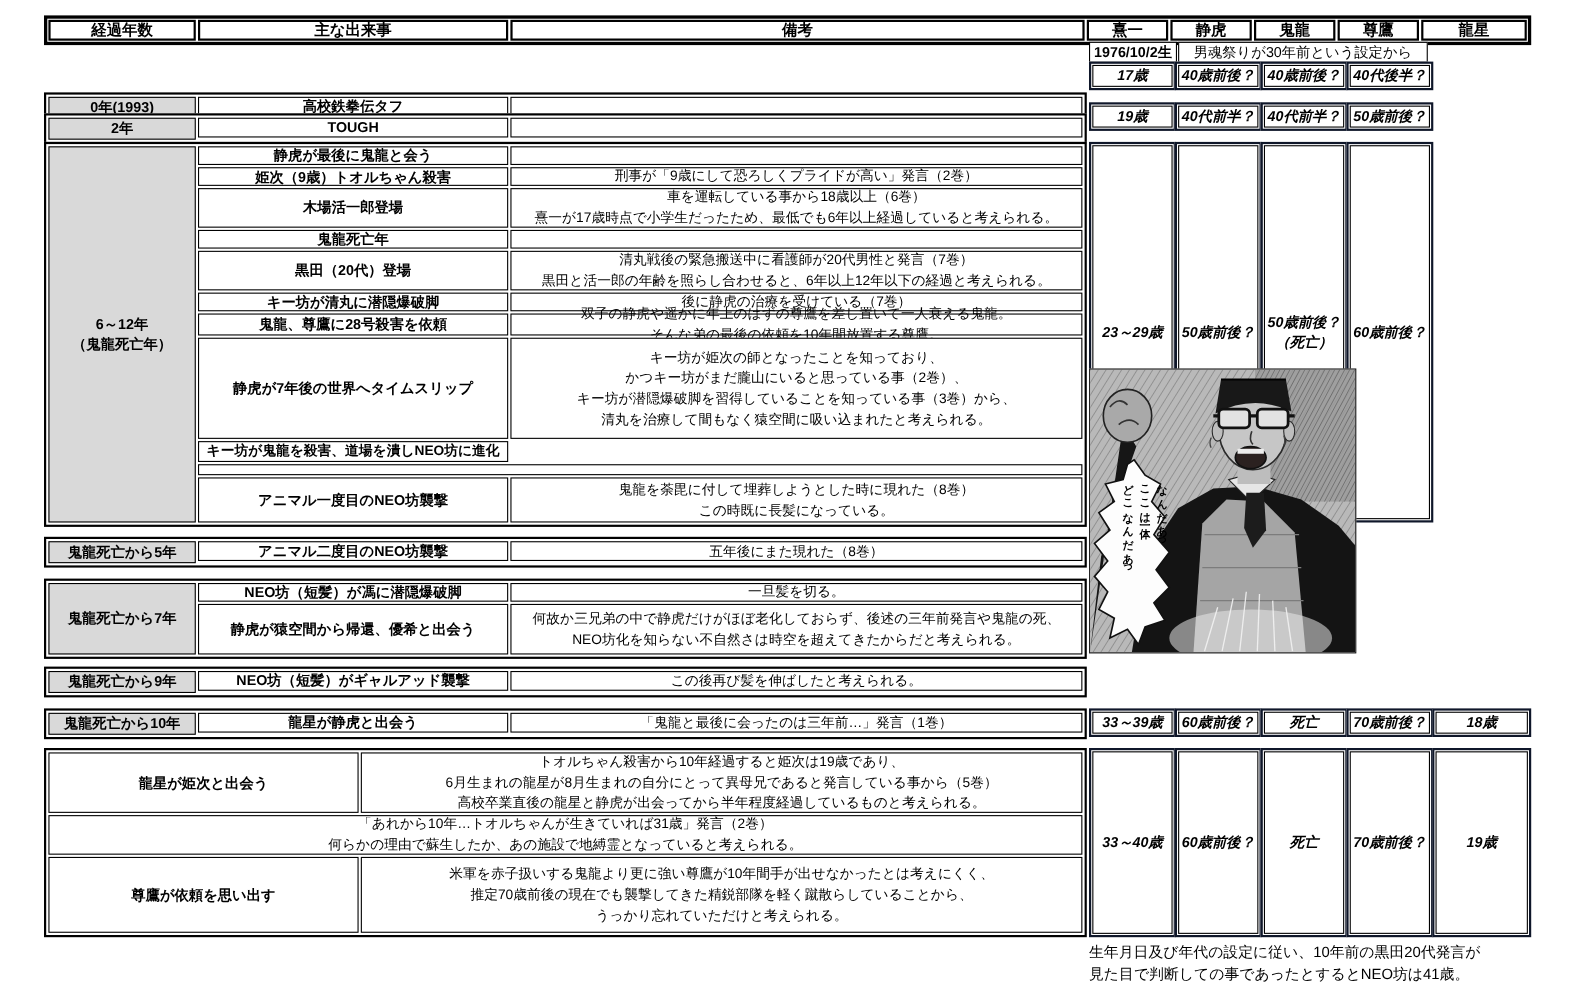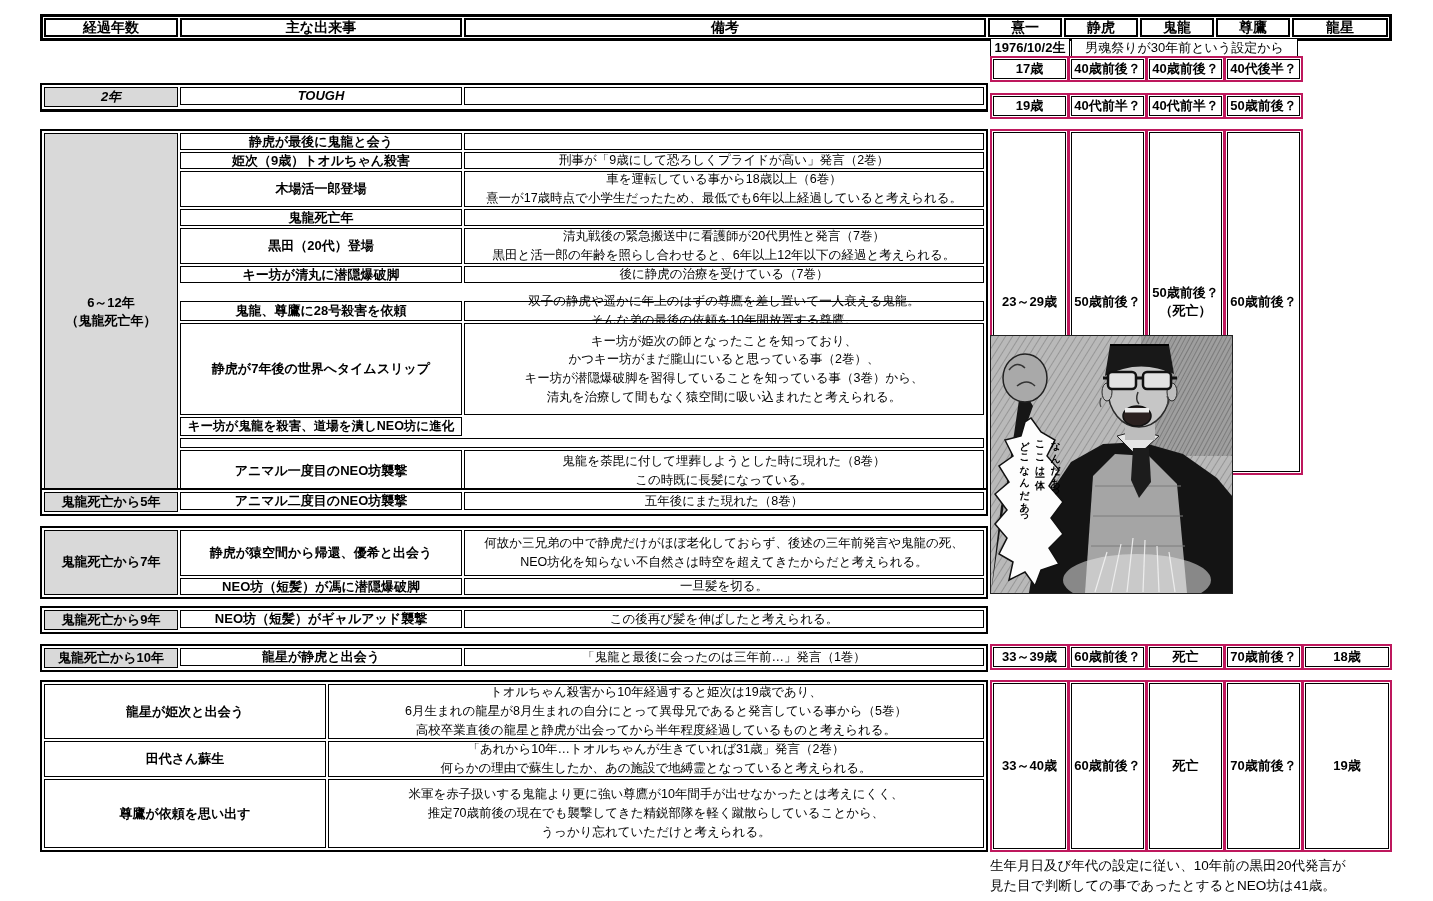--- a/index.html
+++ b/index.html
@@ -22,21 +22,21 @@
        display:flex;align-items:center;justify-content:center;text-align:center;
        font-weight:bold;font-size:13px;white-space:pre-line;line-height:1.4;}
   .sec .rows{flex:1;display:flex;flex-direction:column;min-width:0;}
   .sec .row{display:flex;flex:none;}
   .cellb{border:1px solid #000;margin:1px;box-sizing:border-box;display:flex;align-items:center;
        justify-content:center;text-align:center;white-space:pre-line;background:#fff;}
   .event{width:282px;flex:none;font-weight:bold;font-size:13px;line-height:1.35;}
   .note{flex:1;font-size:12.5px;font-weight:normal;line-height:1.5;}
 
   
-  .agebox{position:absolute;border:2px solid #be185d;box-sizing:border-box;padding:1px;display:flex;background:#fff;}
+  .agebox{position:absolute;border:2px solid #0f172a;box-sizing:border-box;padding:1px;display:flex;background:#fff;font-style:italic;}
   .agecell{flex:1;border:1px solid #000;display:flex;align-items:center;justify-content:center;
        font-weight:bold;font-size:13px;text-align:center;white-space:pre-line;line-height:1.4;}
 
   
   .panel{position:absolute;left:990px;top:335px;width:243px;height:259px;z-index:5;
        border:1px solid #222;box-sizing:border-box;overflow:hidden;background:#bdbdbd;}
   .panel svg{display:block;}
   .bubble-text{position:absolute;left:16px;top:98px;height:150px;width:56px;
        writing-mode:vertical-rl;text-orientation:upright;white-space:pre-line;
        font-size:10px;font-weight:bold;line-height:1.55;letter-spacing:1px;color:#000;z-index:6;}
@@ -78,21 +78,21 @@
   <div class="agebox" style="left:1068px;top:56px;width:79px;height:26px;">
       <div class="agecell">40歳前後？</div>
     </div>
   <div class="agebox" style="left:1146px;top:56px;width:79px;height:26px;">
       <div class="agecell">40歳前後？</div>
     </div>
   <div class="agebox" style="left:1224px;top:56px;width:79px;height:26px;">
       <div class="agecell">40代後半？</div>
     </div>
 
-  <div class="sec" style="top:83px;font-style:italic;">
+  <div class="sec" style="top:103px;">
     <div class="plabel">2年</div>
     <div class="rows">
       <div class="row" style="height:20px;">
         <div class="cellb event">TOUGH</div>
         <div class="cellb note"></div>
       </div>
     </div>
   </div>
   <div class="agebox" style="left:990px;top:93px;width:79px;height:26px;">
       <div class="agecell">19歳</div>
@@ -104,21 +104,21 @@
       <div class="agecell">40代前半？</div>
     </div>
   <div class="agebox" style="left:1224px;top:93px;width:79px;height:26px;">
       <div class="agecell">50歳前後？</div>
     </div>
 
   <div class="sec" style="top:129px;">
     <div class="plabel">6～12年
 （鬼龍死亡年）</div>
     <div class="rows">
-      <div class="row" style="height:19px;">
+      <div class="row" style="height:19px;font-family:Liberation Mono, monospace;">
         <div class="cellb event">静虎が最後に鬼龍と会う</div>
         <div class="cellb note"></div>
       </div>
       <div class="row" style="height:19px;">
         <div class="cellb event">姫次（9歳）トオルちゃん殺害</div>
         <div class="cellb note">刑事が「9歳にして恐ろしくプライドが高い」発言（2巻）</div>
       </div>
       <div class="row" style="height:38px;">
         <div class="cellb event">木場活一郎登場</div>
         <div class="cellb note">車を運転している事から18歳以上（6巻）
@@ -130,21 +130,21 @@
       </div>
       <div class="row" style="height:38px;">
         <div class="cellb event">黒田（20代）登場</div>
         <div class="cellb note">清丸戦後の緊急搬送中に看護師が20代男性と発言（7巻）
 黒田と活一郎の年齢を照らし合わせると、6年以上12年以下の経過と考えられる。</div>
       </div>
       <div class="row" style="height:19px;">
         <div class="cellb event">キー坊が清丸に潜隠爆破脚</div>
         <div class="cellb note">後に静虎の治療を受けている（7巻）</div>
       </div>
-      <div class="row" style="height:22px;margin-top:16px;">
+      <div class="row" style="height:22px;">
         <div class="cellb event">鬼龍、尊鷹に28号殺害を依頼</div>
         <div class="cellb note">双子の静虎や遥かに年上のはずの尊鷹を差し置いて一人衰える鬼龍。
 そんな弟の最後の依頼を10年間放置する尊鷹。</div>
       </div>
       <div class="row" style="height:94px;">
         <div class="cellb event">静虎が7年後の世界へタイムスリップ</div>
         <div class="cellb note">キー坊が姫次の師となったことを知っており、
 かつキー坊がまだ朧山にいると思っている事（2巻）、
 キー坊が潜隠爆破脚を習得していることを知っている事（3巻）から、
 清丸を治療して間もなく猿空間に吸い込まれたと考えられる。</div>
@@ -180,28 +180,28 @@
       <div class="row" style="height:20px;">
         <div class="cellb event">アニマル二度目のNEO坊襲撃</div>
         <div class="cellb note">五年後にまた現れた（8巻）</div>
       </div>
     </div>
   </div>
 
   <div class="sec" style="top:526px;">
     <div class="plabel">鬼龍死亡から7年</div>
     <div class="rows">
+      <div class="row" style="height:19px;">
+        <div class="cellb event">NEO坊（短髪）が馮に潜隠爆破脚</div>
+        <div class="cellb note">一旦髪を切る。</div>
+      </div>
       <div class="row" style="height:48px;">
         <div class="cellb event">静虎が猿空間から帰還、優希と出会う</div>
         <div class="cellb note">何故か三兄弟の中で静虎だけがほぼ老化しておらず、後述の三年前発言や鬼龍の死、
 NEO坊化を知らない不自然さは時空を超えてきたからだと考えられる。</div>
-      </div>
-      <div class="row" style="height:19px;">
-        <div class="cellb event">NEO坊（短髪）が馮に潜隠爆破脚</div>
-        <div class="cellb note">一旦髪を切る。</div>
       </div>
     </div>
   </div>
 
   <div class="sec" style="top:606px;">
     <div class="plabel">鬼龍死亡から9年</div>
     <div class="rows">
       <div class="row" style="height:20px;">
         <div class="cellb event">NEO坊（短髪）がギャルアッド襲撃</div>
         <div class="cellb note">この後再び髪を伸ばしたと考えられる。</div>
@@ -236,21 +236,20 @@
 
   <div class="sec" style="top:680px;">
     <div class="rows">
       <div class="row" style="height:57px;">
         <div class="cellb event">龍星が姫次と出会う</div>
         <div class="cellb note">トオルちゃん殺害から10年経過すると姫次は19歳であり、
 6月生まれの龍星が8月生まれの自分にとって異母兄であると発言している事から（5巻）
 高校卒業直後の龍星と静虎が出会ってから半年程度経過しているものと考えられる。</div>
       </div>
       <div class="row" style="height:38px;">
-        <div class="cellb event">田代さん蘇生</div>
         <div class="cellb note">「あれから10年…トオルちゃんが生きていれば31歳」発言（2巻）
 何らかの理由で蘇生したか、あの施設で地縛霊となっていると考えられる。</div>
       </div>
       <div class="row" style="height:71px;">
         <div class="cellb event">尊鷹が依頼を思い出す</div>
         <div class="cellb note">米軍を赤子扱いする鬼龍より更に強い尊鷹が10年間手が出せなかったとは考えにくく、
 推定70歳前後の現在でも襲撃してきた精鋭部隊を軽く蹴散らしていることから、
 うっかり忘れていただけと考えられる。</div>
       </div>
     </div>

